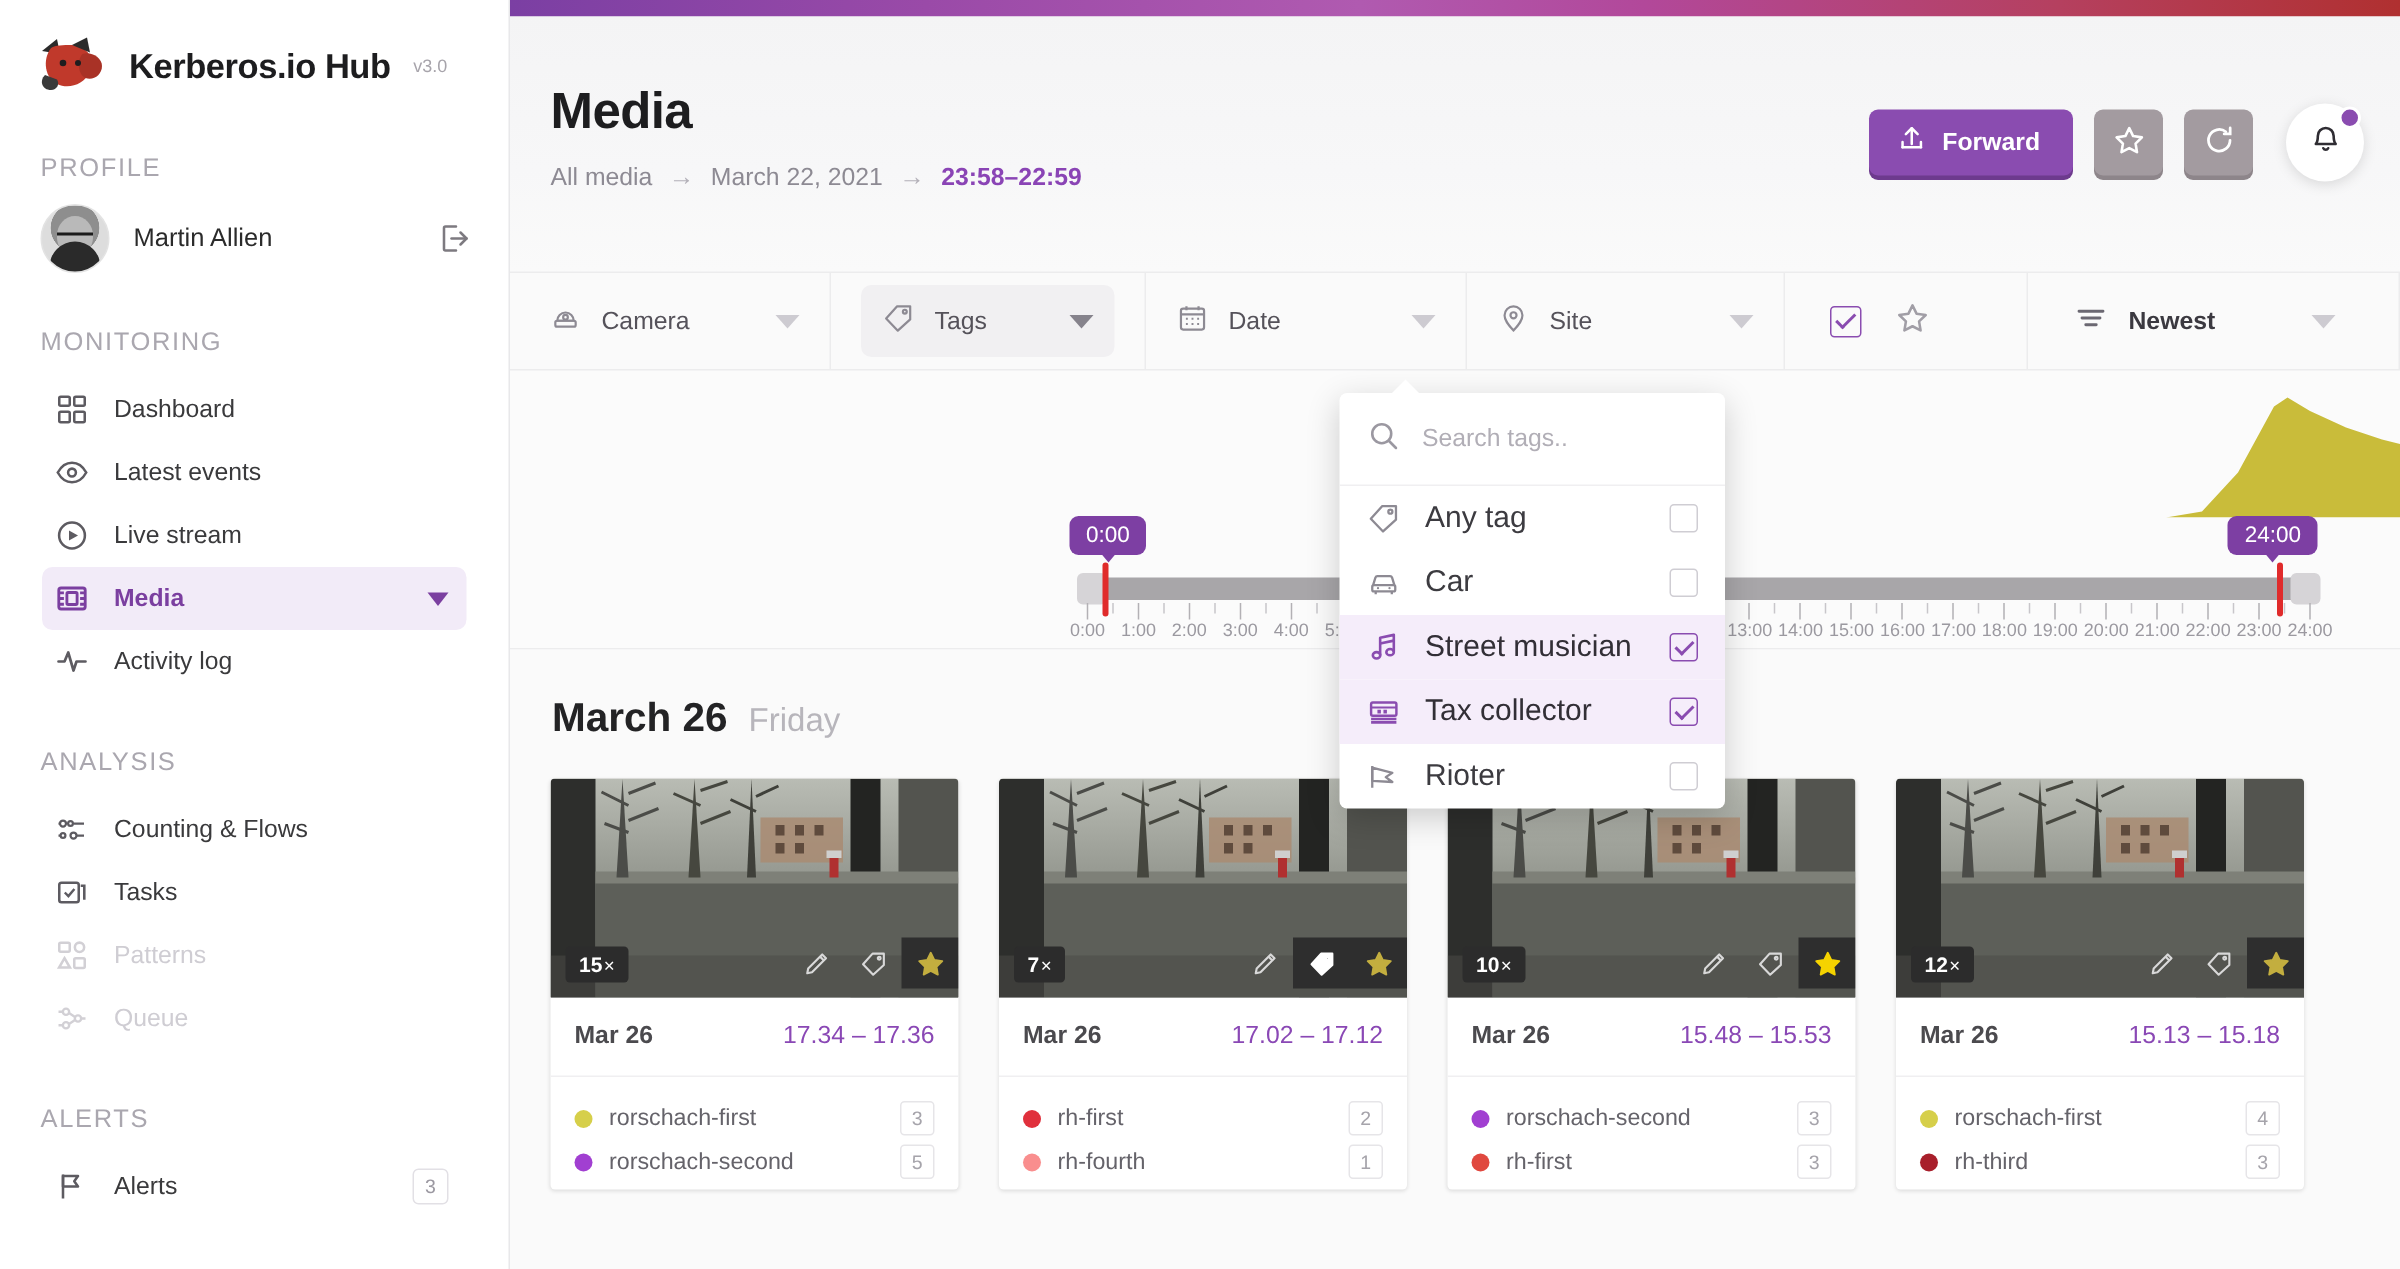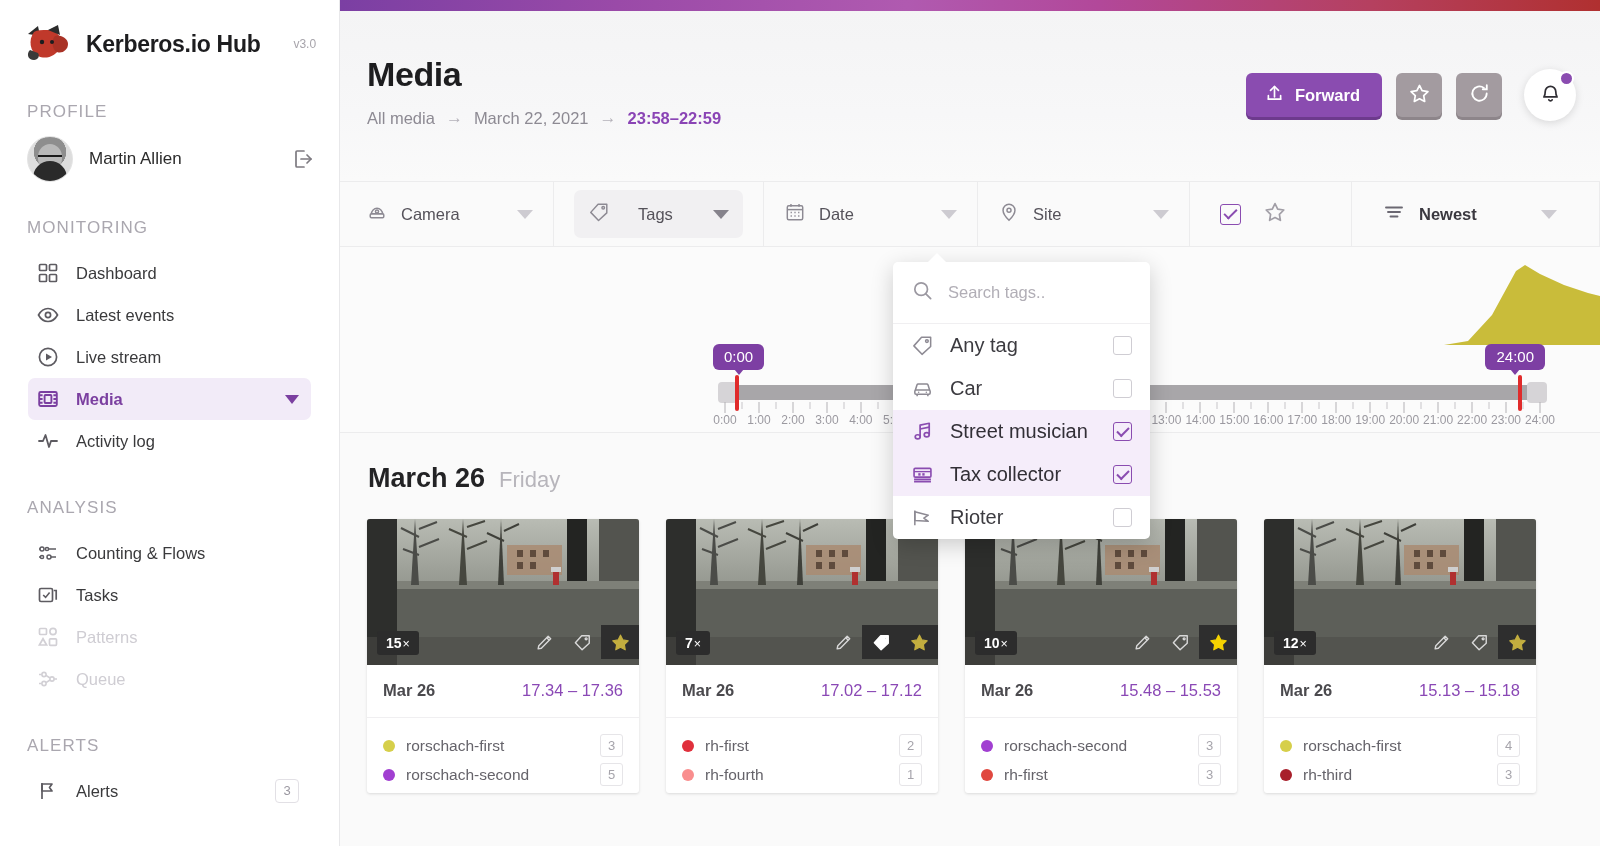--- a/index.html
+++ b/index.html
@@ -19,21 +19,21 @@
     border-right: 1px solid #e8e8ea;
     flex: 0 0 340px;
     position: relative;
     overflow: hidden;
   }
   .brand { display: flex; align-items: center; gap: 14px; padding: 22px 0 0 24px; }
   .brand-logo { width: 48px; height: 44px; flex: 0 0 48px; }
   .brand-title {
     font-size: 23px; font-weight: bold; color: #1d1d1f; letter-spacing: -0.3px;
   }
-  .brand-version { font-size: 12px; color: #a7a4ab; margin-left: 19px; font-weight: normal; }
+  .brand-version { font-size: 12px; color: #a7a4ab; margin-left: 1px; font-weight: normal; }
 
   .side-section-label {
     font-size: 17px; letter-spacing: 1.1px; color: #aaa7af;
     padding: 0 0 0 27px; margin-top: 36px; margin-bottom: 14px;
   }
   .profile-row { display: flex; align-items: center; padding: 0 24px 0 27px; gap: 16px; }
   .avatar {
     width: 46px; height: 46px; border-radius: 50%; flex: 0 0 46px;
     background: radial-gradient(circle at 50% 34%, #cfcfcf 0 16%, #8e8e8e 17% 44%, #ddd 45% 100%);
     overflow: hidden; position: relative; border: 1px solid #e3e3e3;
@@ -132,21 +132,21 @@
   .fc-site   { width: 212px; }
   .fc-star   { width: 162px; justify-content: flex-start; gap: 22px; padding-left: 30px;}
   .fc-sort   { flex: 1; padding-left: 30px; }
   .filter-label { font-size: 16.5px; color: #55525a; }
   .filter-caret {
     margin-left: auto; width: 0; height: 0;
     border-left: 8px solid transparent; border-right: 8px solid transparent;
     border-top: 9px solid #cdcbd1;
   }
   .fc-tags .inner-pill {
-    display: flex; align-items: center; gap: 28px; width: 100%;
+    display: flex; align-items: center; gap: 13px; width: 100%;
     height: 48px; background: #f1f0f2; border-radius: 7px; padding: 0 14px;
   }
   .fc-tags .filter-caret { border-top-color: #86838c; }
 
   
   .timeline-zone {
     position: relative; height: 186px; background: #fbfbfb;
     border-bottom: 1px solid #ececed; overflow: hidden;
   }
   .tl-chart {

